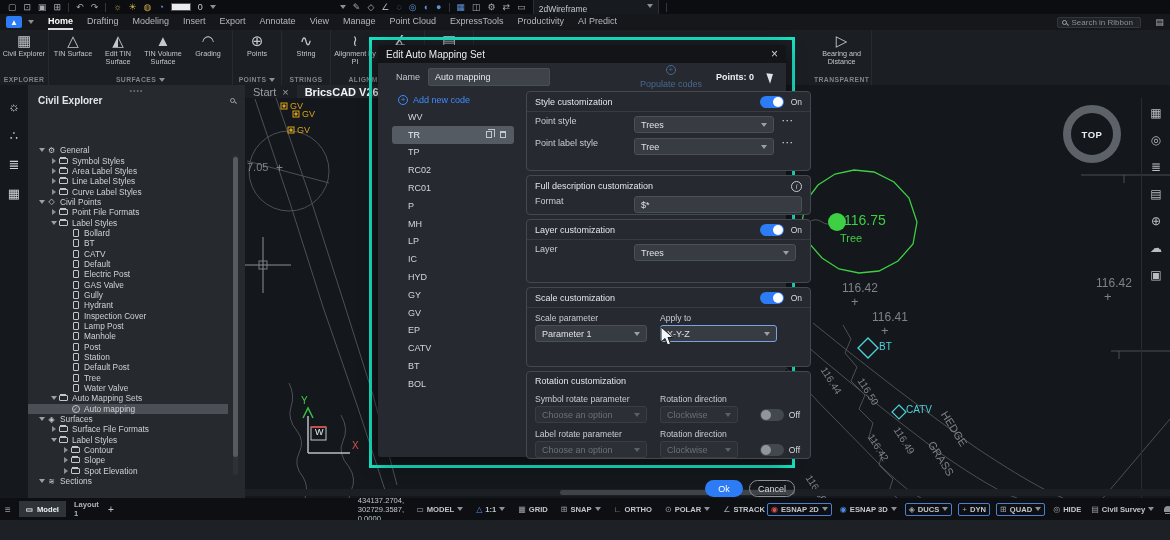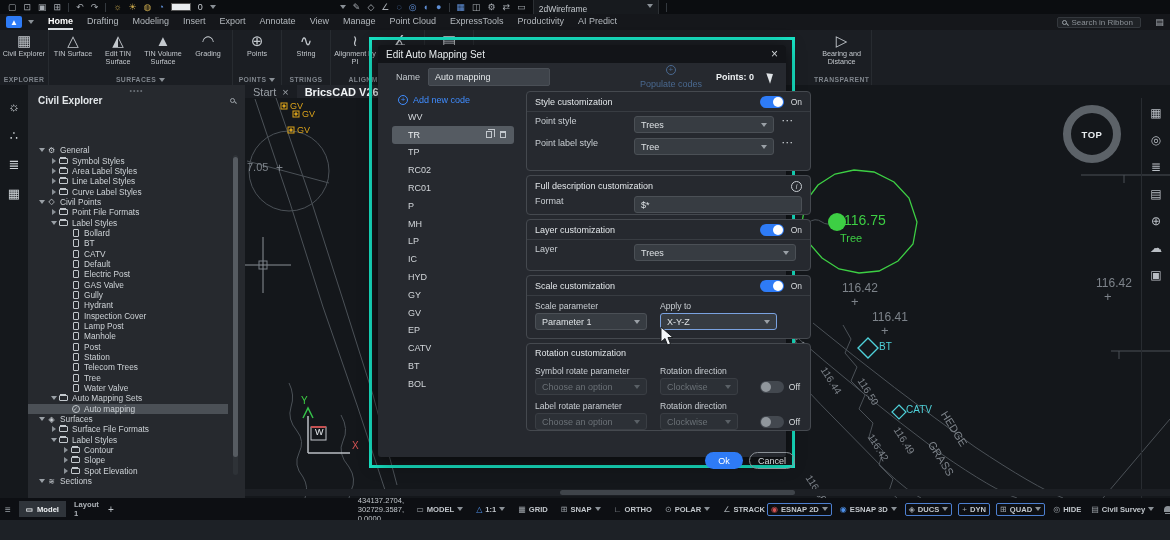--- a/index.html
+++ b/index.html
@@ -515,21 +515,21 @@
           <span class="tico">
             <span class="ic-doc"></span>
           </span>
           <span>Station</span>
         </div>
         <div class="trow" style="padding-left: 34px;">
           <span class="tchev"></span>
           <span class="tico">
             <span class="ic-doc"></span>
           </span>
-          <span>Telecom Trees</span>
+          <span>Default Post</span>
         </div>
         <div class="trow" style="padding-left: 34px;">
           <span class="tchev"></span>
           <span class="tico">
             <span class="ic-doc"></span>
           </span>
           <span>Tree</span>
         </div>
         <div class="trow" style="padding-left: 34px;">
           <span class="tchev"></span>
@@ -830,38 +830,38 @@
             <span class="sect-right">
                 <span class="ic-info">i</span>
               </span>
           </div>
           <div class="frow" style="padding-top:0">
             <span class="flabel">Format</span>
             <input class="fmt-input" value="$*" style="">
           </div>
         </div>
 
-        <div class="sect" style="height:52px">
+        <div class="sect" style="height:64px">
           <div class="sect-head">
             <span class="sect-title">Layer customization</span>
             <span class="sect-right">
               <span class="tg on"></span>
               <span class="tg-lbl">On</span>
             </span>
           </div>
           <div class="frow">
             <span class="flabel">Layer</span>
             <span class="dd" style="width:162px">
               <span>Trees</span>
                 <span class="chev"></span>
             </span>
           </div>
         </div>
 
-        <div class="sect" style="height:64px">
+        <div class="sect" style="height:80px">
           <div class="sect-head">
             <span class="sect-title">Scale customization</span>
             <span class="sect-right">
               <span class="tg on"></span>
               <span class="tg-lbl">On</span>
             </span>
           </div>
           <div class="grid2">
             <span class="glabel">Scale parameter</span>
             <span class="glabel">Apply to</span>

